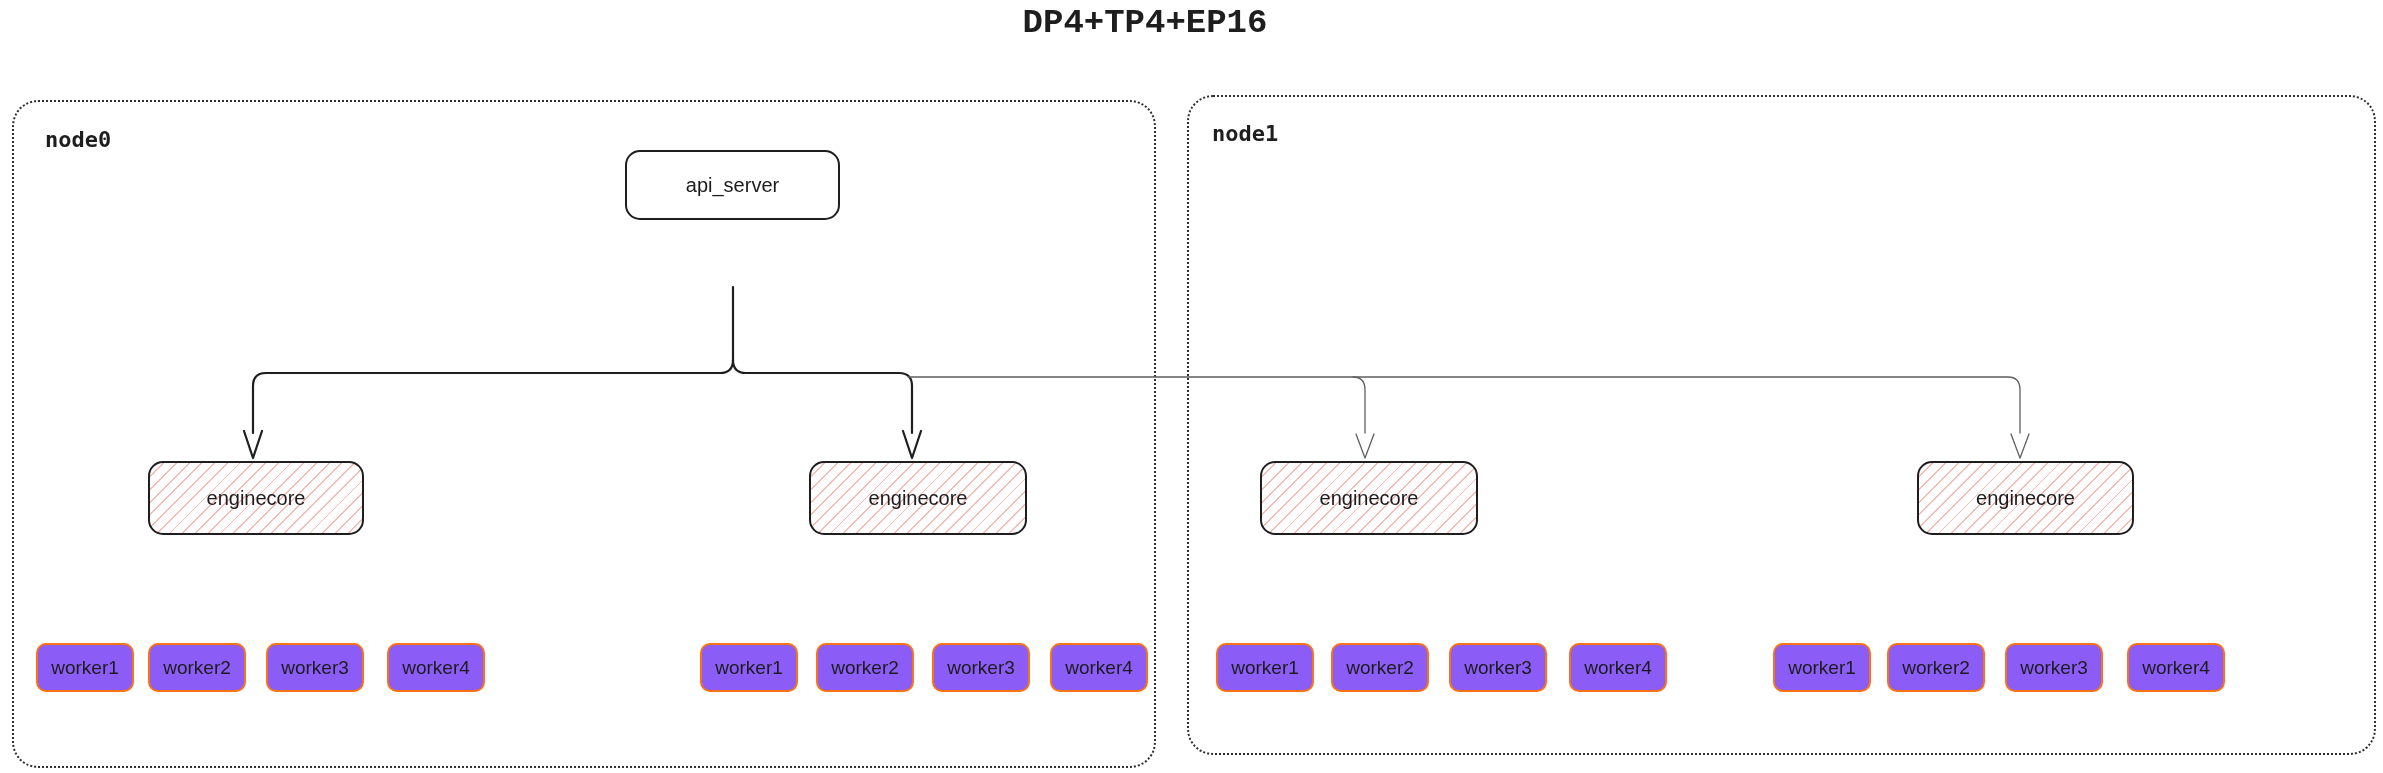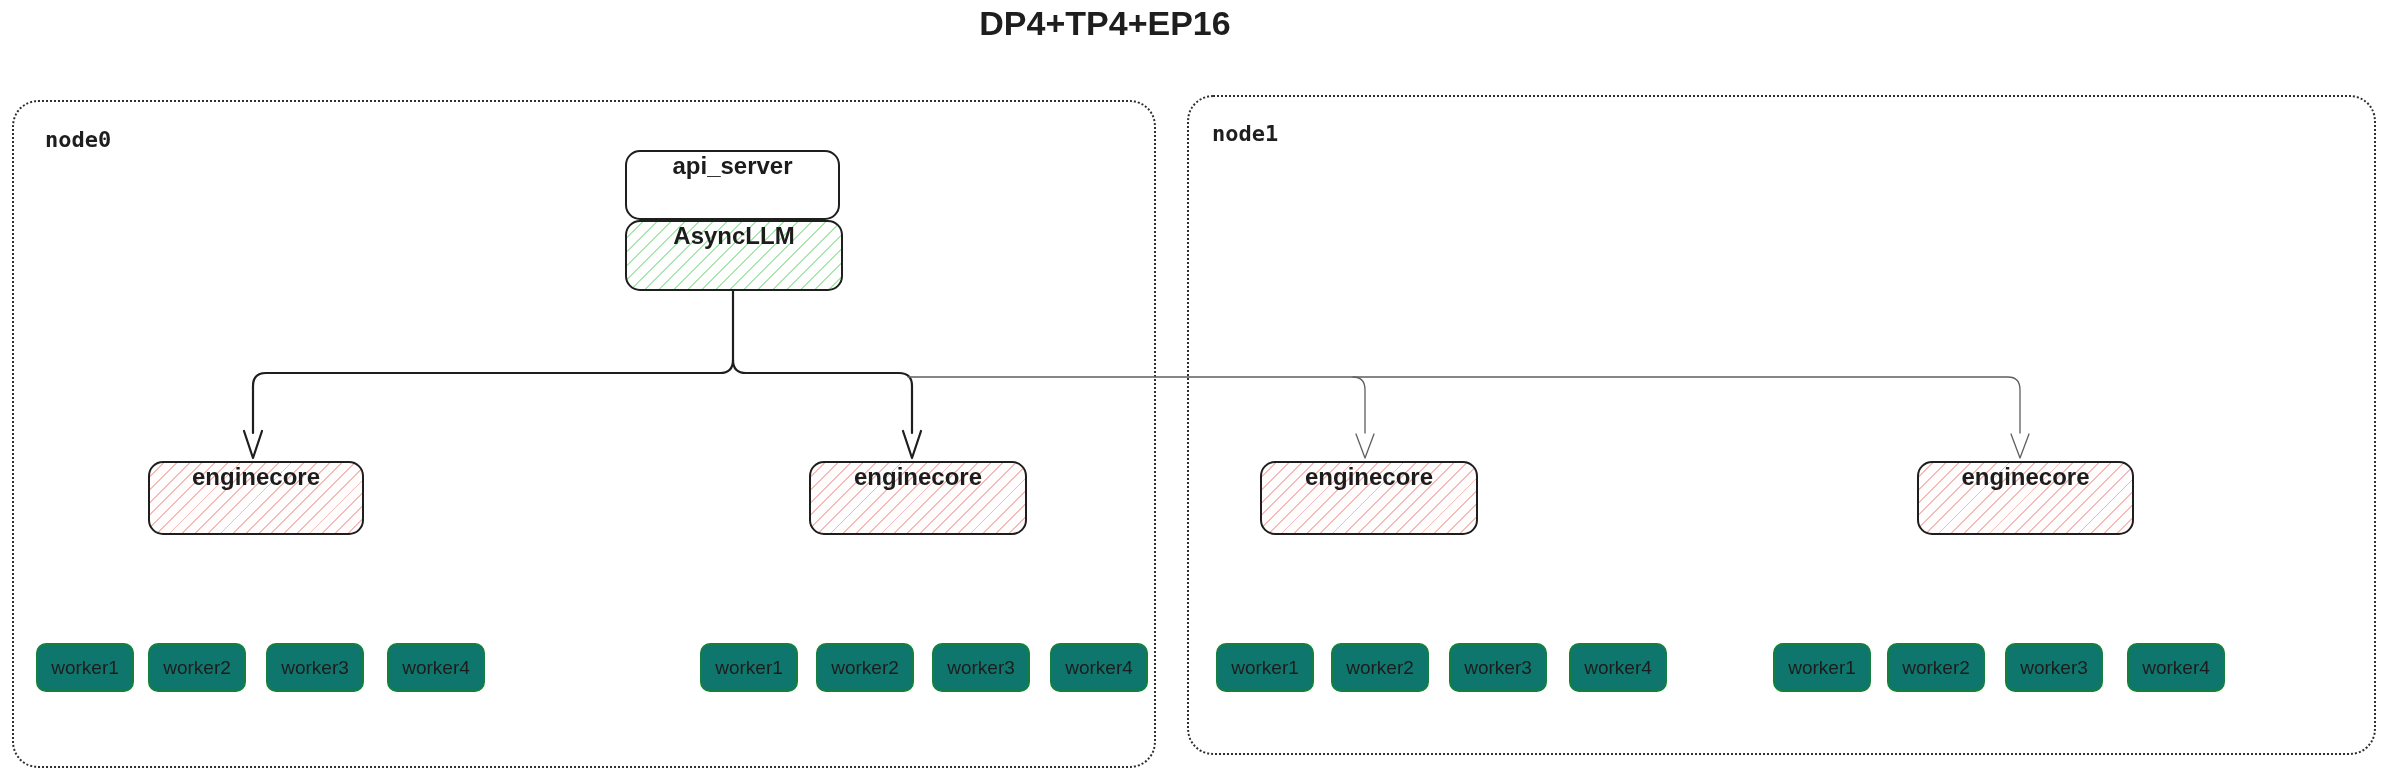--- a/index.html
+++ b/index.html
@@ -4,23 +4,23 @@
 <style>
   html, body { margin:0; padding:0; background:#ffffff; }
   #canvas {
     position:relative; width:2383px; height:773px;
     background:#ffffff; overflow:hidden;
     font-family:"Liberation Sans", sans-serif;
     color:#1e1e1e;
   }
 
   .diagram-title {
-    position:absolute; left:905px; top:4px; width:400px;
+    position:absolute; left:945px; top:4px; width:400px;
     text-align:center;
-    font-family:Liberation Sans, sans-serif;
+    font-family:Liberation Mono, monospace;
     font-size:34px; font-weight:700; color:#1e1e1e;
     letter-spacing:0px; white-space:nowrap;
   }
 
   .node-box {
     position:absolute;
     border:2.6px dotted #2f2f2f;
     border-radius:26px;
     background:transparent;
   }
@@ -29,42 +29,41 @@
     font-family:"DejaVu Sans Mono", monospace;
     font-size:22px; font-weight:700; color:#1e1e1e;
     white-space:nowrap;
   }
 
   .proc-box {
     position:absolute;
     border:2px solid #1e1e1e;
     border-radius:15px;
     background:#ffffff;
-    display:flex; justify-content:center;
-    font-size:24px; color:#1c1c1c;
+    display:flex; align-items:center; justify-content:center;
+    font-size:20px; color:#1c1c1c;
     white-space:nowrap;
-    font-weight:bold;
   }
   .hatch-green {
     background-color:#ffffff;
     background-image:repeating-linear-gradient(135deg,
       #a9e7ae 0px, #a9e7ae 1.4px, transparent 1.4px, transparent 10px);
   }
   .hatch-red {
     background-color:#fffdfd;
     background-image:repeating-linear-gradient(135deg,
       #f3bdb5 0px, #f3bdb5 1.3px, transparent 1.3px, transparent 9px);
   }
 
   .worker-box {
     position:absolute;
     top:643px; height:49px; width:98px;
-    border:2px solid #15803d;
+    border:2px solid #f97316;
     border-radius:10px;
-    background:#0f766e;
+    background:#8b5cf6;
     display:flex; align-items:center; justify-content:center;
     font-size:19px; color:#1c1c1c;
     white-space:nowrap;
     box-sizing:border-box;
   }
 
   svg#connections {
     position:absolute; left:0; top:0;
     pointer-events:none;
   }
@@ -94,23 +93,20 @@
     <path class="line-bold" d="M903 431 L912 458 L921 431"></path>
     <path class="line-thin" d="M908 377 L2008 377 Q2020 377 2020 390 L2020 433"></path>
     <path class="line-thin" d="M1353 377 Q1365 377 1365 390 L1365 433"></path>
     <path class="line-thin" d="M1356 434 L1365 458 L1374 434"></path>
     <path class="line-thin" d="M2011 434 L2020 458 L2029 434"></path>
   </svg>
 
   <div class="proc-box" style="left:625px; top:150px; width:211px; height:66px;">
     <span>api_server</span>
   </div>
-  <div class="proc-box hatch-green" style="left:625px; top:220px; width:214px; height:67px;">
-    <span>AsyncLLM</span>
-  </div>
 
   <div class="proc-box hatch-red" style="left:148px; top:461px; width:212px; height:70px;">
     <span>enginecore</span>
   </div>
   <div class="proc-box hatch-red" style="left:809px; top:461px; width:214px; height:70px;">
     <span>enginecore</span>
   </div>
   <div class="proc-box hatch-red" style="left:1260px; top:461px; width:214px; height:70px;">
     <span>enginecore</span>
   </div>

